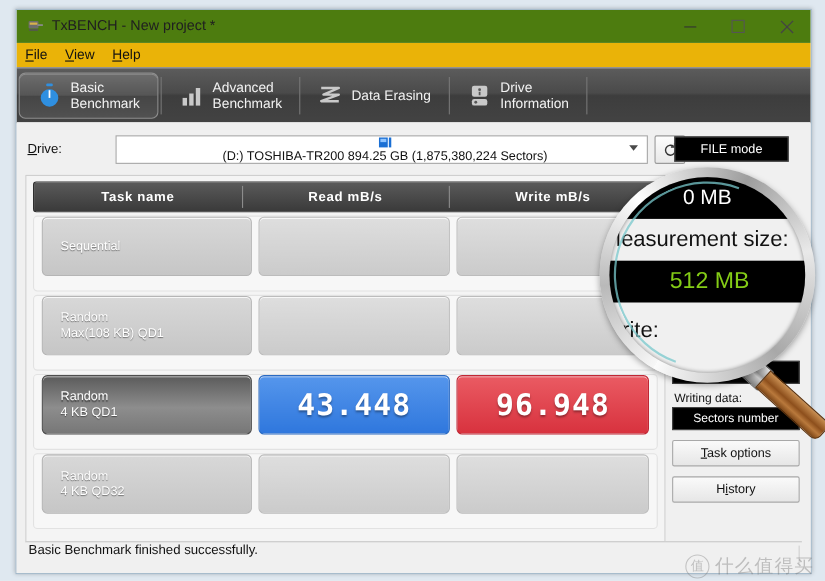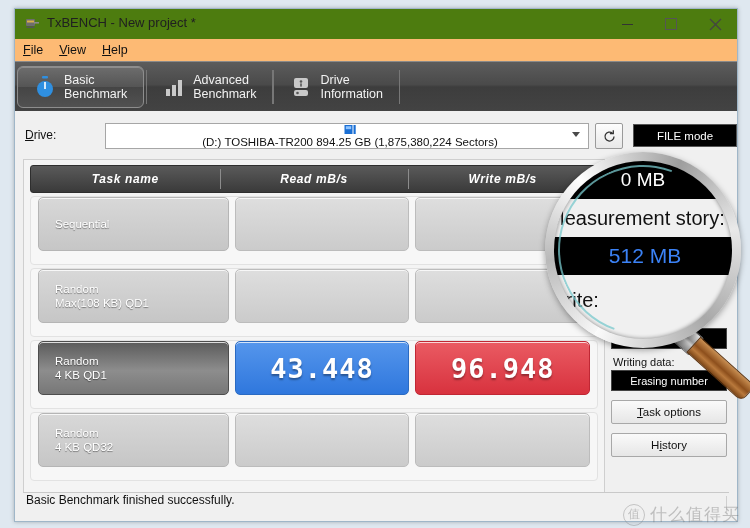--- a/index.html
+++ b/index.html
@@ -27,21 +27,21 @@
   }
   .title-text{
     position:absolute;left:32px;top:6px;font-size:13px;color:#202020;
     white-space:nowrap;
   }
   .wbtns{position:absolute;right:0;top:0;height:30px;display:flex;}
   .wbtn{width:44px;height:30px;display:flex;align-items:center;justify-content:center;}
   .min-bar{width:11px;height:1px;background:#333;}
   .max-sq{width:10px;height:10px;border:1px solid #555;}
   
-  .menubar{height:22px;background:#fdba74;padding-left:8px;display:flex;align-items:center;}
+  .menubar{height:22px;background:#eab308;padding-left:8px;display:flex;align-items:center;}
   .menu-item{font-size:12.5px;color:#111;margin-right:16px;cursor:default;}
   .menu-item u{text-decoration:underline;}
   
   .tabstrip{
     height:50px;
     background:linear-gradient(to bottom,#5c5c5c 0%,#4a4a4a 45%,#3d3d3d 50%,#434343 100%);
     display:flex;align-items:stretch;position:relative;
     border-top:1px solid #8a8a8a;
   }
   .tab{
@@ -73,34 +73,34 @@
   .combo-txt{font-size:11.5px;color:#111;margin-left:6px;white-space:nowrap;}
   .combo-arrow{position:absolute;right:8px;top:8px;width:0;height:0;
      border-left:4px solid transparent;border-right:4px solid transparent;border-top:5px solid #4a4a4a;}
   .refresh{
     position:absolute;left:572px;top:0;width:26px;height:24px;
     background:linear-gradient(to bottom,#fdfdfd,#e8e8e8);
     border:1px solid #9a9a9a;border-radius:2px;
     display:flex;align-items:center;justify-content:center;
   }
   .filemode{
-    position:absolute;left:610px;top:1px;width:102px;height:21px;
+    position:absolute;left:590px;top:1px;width:102px;height:21px;
     background:#000;border:1px solid #555;
     display:flex;align-items:center;justify-content:center;
   }
   .filemode span{color:#fff;font-size:11.5px;}
   
   .results{
     position:absolute;left:8px;top:48px;width:580px;height:332px;
     background:#f4f4f4;border:1px solid #cfcfcf;
   }
   .hdr{
     position:absolute;left:6px;top:5px;right:6px;height:26px;
     background:linear-gradient(to bottom,#5a5a5a,#3a3a3a);
-    border:1px solid #2e2e2e;border-radius:3px;display:flex;font-style:italic;
+    border:1px solid #2e2e2e;border-radius:3px;display:flex;
   }
   .hdr-cell{flex:1;display:flex;align-items:center;justify-content:center;position:relative;}
   .hdr-cell + .hdr-cell:before{
     content:"";position:absolute;left:0;top:3px;bottom:3px;width:1px;background:#8c8c8c;
   }
   .hdr-cell span{color:#fff;font-size:12px;font-weight:bold;letter-spacing:.6px;}
   .rowwrap{position:absolute;left:6px;top:36px;right:6px;}
   .trow{
     height:69px;background:#f7f7f7;border:1px solid #e2e2e2;border-radius:4px;
     margin-bottom:3px;display:flex;align-items:flex-start;padding:0 4px;box-sizing:border-box;
@@ -201,21 +201,21 @@
   .m-topbar span{color:#fff;font-size:19px;}
   .m-topbar .sq{position:absolute;right:14px;top:7px;width:16px;height:16px;
      background:#2f77dd;border:1px solid #1f5dab;}
   .m-lbl{
     position:absolute;left:-6px;top:46px;font-size:20px;color:#111;white-space:nowrap;
   }
   .m-field{
     position:absolute;left:-4px;top:76px;width:190px;height:38px;background:#000;
     display:flex;align-items:center;justify-content:center;
   }
-  .m-field span{color:#3b82f6;font-size:21px;}
+  .m-field span{color:#84cc16;font-size:21px;}
   .m-lbl2{
     position:absolute;left:-14px;top:128px;font-size:20px;color:#111;white-space:nowrap;
   }
   .m-arc{
     position:absolute;left:4px;top:4px;right:4px;bottom:4px;border-radius:50%;
     border:2px solid rgba(120,200,205,.75);
     border-right-color:transparent;border-bottom-color:transparent;
     transform:rotate(-25deg);pointer-events:none;
   }
   
@@ -283,20 +283,28 @@
         <rect x="3" y="14" width="4" height="7" fill="#c9c9c9"></rect>
         <rect x="9" y="10" width="4" height="11" fill="#c9c9c9"></rect>
         <rect x="15" y="5" width="4" height="16" fill="#c9c9c9"></rect>
       </svg>
       <div class="lbl">
         <div>Advanced</div>
         <div>Benchmark</div>
       </div>
     </div>
     <div class="tab-sep"></div>
+    <div class="tab">
+      <svg class="tab-ico" viewBox="0 0 22 24">
+        <path d="M3 5 L19 5 L5 11 L19 11 L3 17 L19 17" fill="none" stroke="#c9c9c9" stroke-width="2.2" stroke-linejoin="round"></path>
+      </svg>
+      <div class="lbl">
+        <div>Data Erasing</div>
+      </div>
+    </div>
     <div class="tab-sep"></div>
     <div class="tab">
       <svg class="tab-ico" viewBox="0 0 22 24">
         <rect x="4" y="3" width="14" height="10" rx="2" fill="#c9c9c9"></rect>
         <circle cx="11" cy="6.5" r="1.3" fill="#555"></circle>
         <rect x="10.2" y="8.4" width="1.6" height="3.2" fill="#555"></rect>
         <rect x="4" y="15" width="14" height="6" rx="2" fill="#c9c9c9"></rect>
         <circle cx="7.5" cy="18" r="1.3" fill="#555"></circle>
       </svg>
       <div class="lbl">
@@ -400,21 +408,21 @@
     </div>
 
     <div class="side">
       <div style="height:148px"></div>
       <div class="s-label">Alignment:</div>
       <div class="s-field">
           <span>4 KB</span>
         </div>
       <div class="s-label">Writing data:</div>
       <div class="s-field">
-          <span>Erasing number</span>
+          <span>Sectors number</span>
         </div>
       <div class="s-btn">
           <span><u>T</u>ask options</span>
         </div>
       <div class="s-btn">
           <span>H<u>i</u>story</span>
         </div>
     </div>
 
     <div class="statusbar">
@@ -431,21 +439,21 @@
 </div>
 
 <div class="mag">
   <div class="mag-rim"></div>
   <div class="mag-inner">
     <div class="mag-content">
       <div class="m-topbar">
         <span>0 MB</span>
         <div class="sq"></div>
       </div>
-      <div class="m-lbl">Measurement story:</div>
+      <div class="m-lbl">Measurement size:</div>
       <div class="m-field">
         <span>512 MB</span>
       </div>
       <div class="m-lbl2">ewrite:</div>
     </div>
     <div class="m-arc"></div>
   </div>
 </div>
 
 <div class="watermark">

